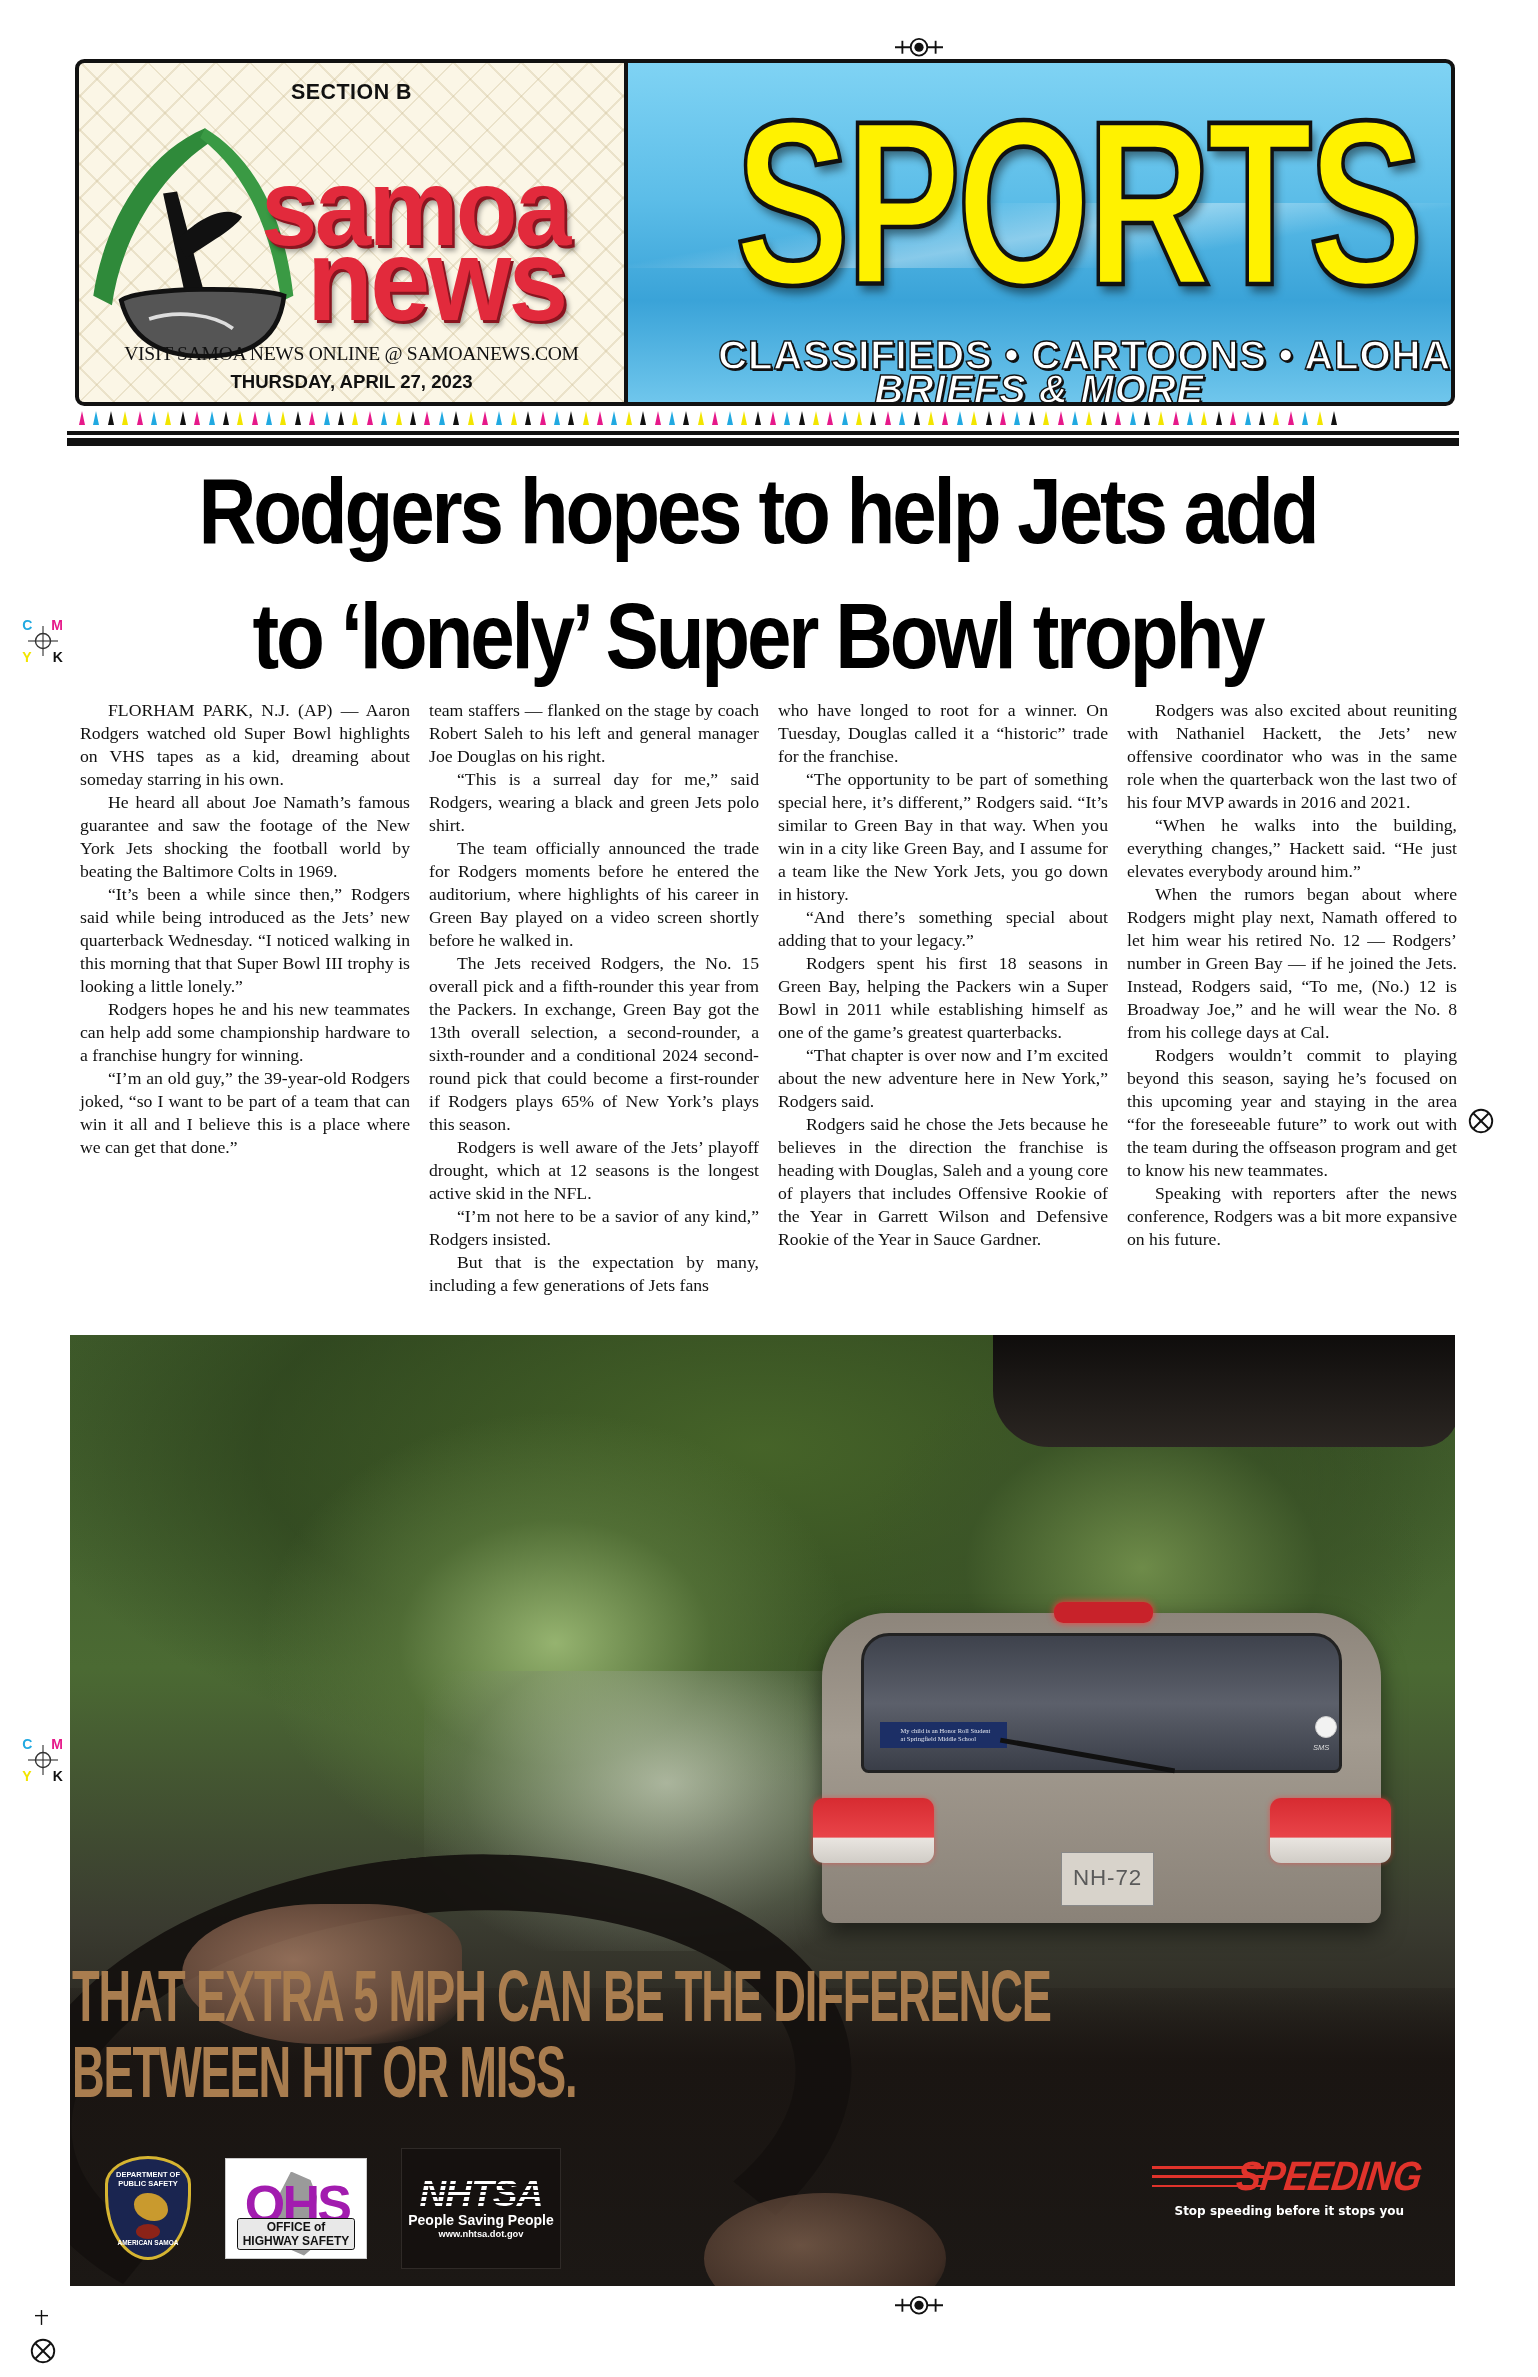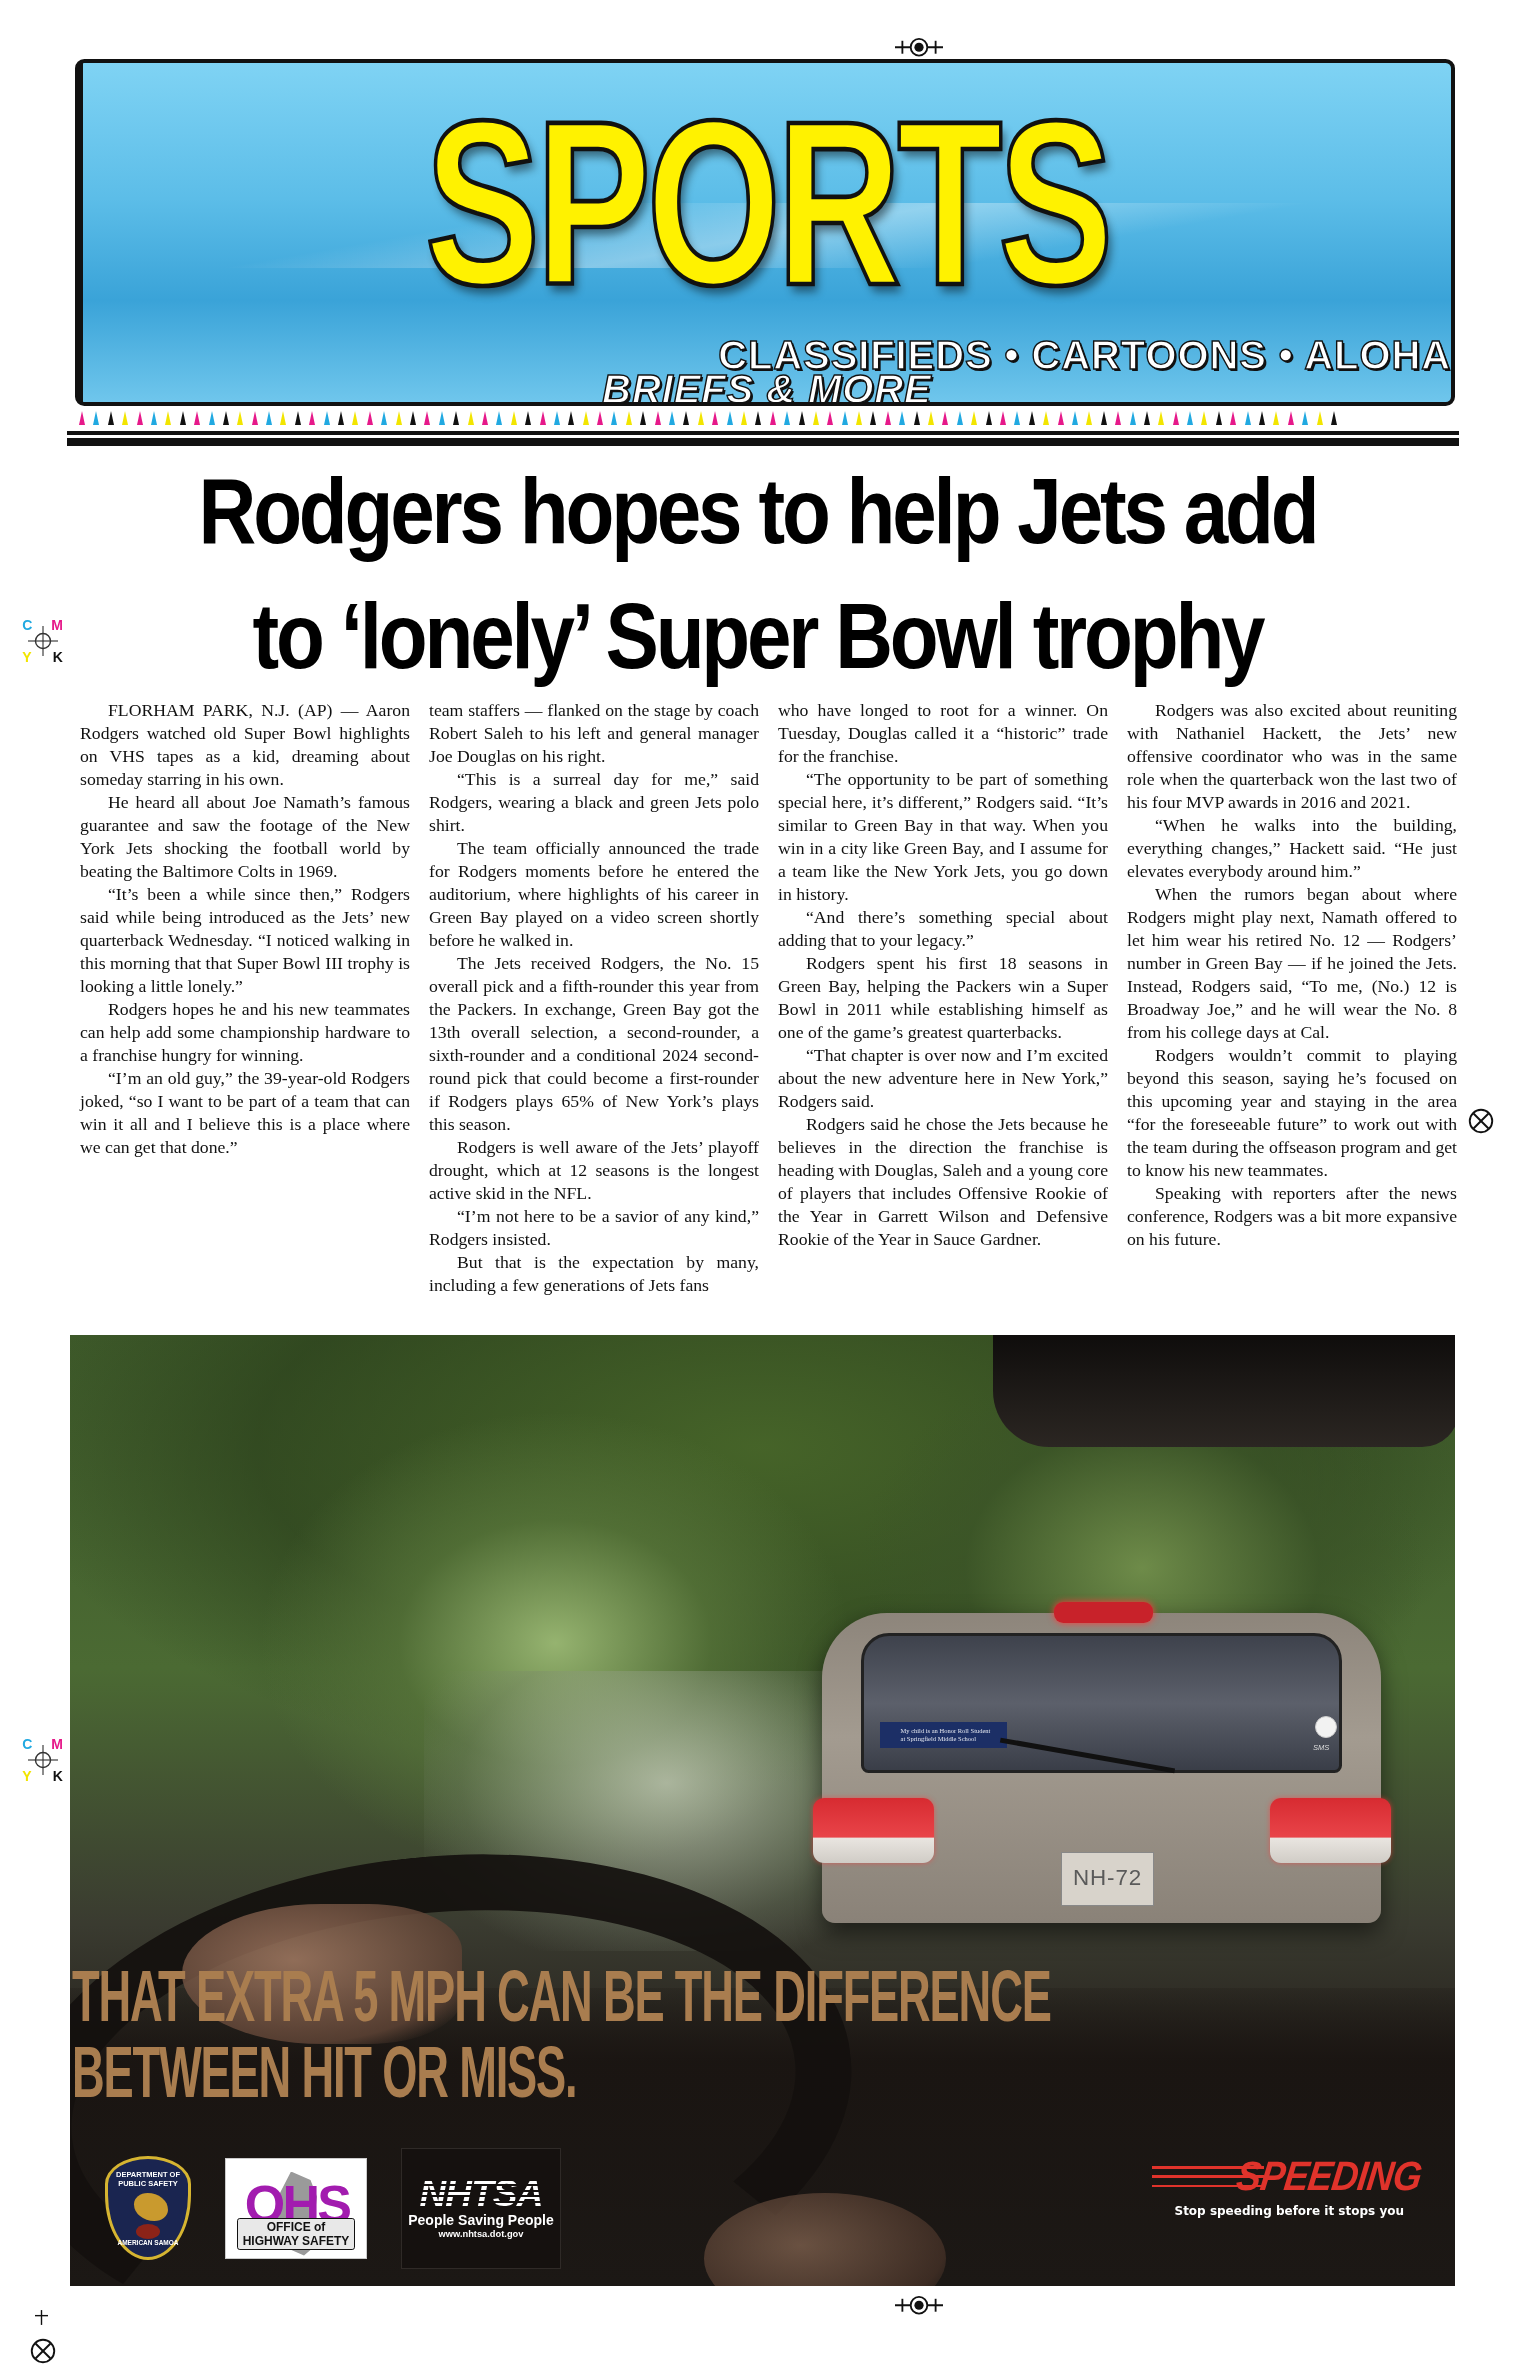--- a/index.html
+++ b/index.html
@@ -160,20 +160,35 @@
   <circle cx="16" cy="16" r="12" fill="none" stroke="#111" stroke-width="2"></circle>
   <line x1="8" y1="8" x2="24" y2="24" stroke="#111" stroke-width="2"></line>
   <line x1="24" y1="8" x2="8" y2="24" stroke="#111" stroke-width="2"></line>
 </svg>
 <svg style="position:absolute; left:35px; top:2310px;" width="13" height="15" viewBox="0 0 14 16">
   <line x1="7" y1="0" x2="7" y2="16" stroke="#111" stroke-width="1.5"></line>
   <line x1="0" y1="6" x2="14" y2="6" stroke="#111" stroke-width="1.5"></line>
 </svg>
 
 <div class="masthead">
+  <div class="mast-left">
+    <div class="section-label">SECTION B</div>
+    <svg class="logo-mark" viewBox="0 0 230 260">
+      <path d="M130 10 C 60 40, 20 120, 10 190 L 30 200 C 40 130, 80 60, 140 22 Z" fill="#2f8a3a"></path>
+      <path d="M130 10 C 180 40, 215 100, 225 190 L 212 196 C 200 110, 170 55, 125 20 Z" fill="#3a9a44"></path>
+      <path d="M85 80 L 100 78 L 130 190 L 110 195 Z" fill="#111"></path>
+      <path d="M100 130 C 120 110, 150 90, 170 105 C 160 120, 130 135, 110 150 Z" fill="#111"></path>
+      <path d="M40 195 C 60 180, 190 180, 215 190 C 210 235, 180 255, 130 255 C 80 255, 50 235, 40 195 Z" fill="#555" stroke="#111" stroke-width="5"></path>
+      <path d="M70 215 C 100 205, 140 210, 160 225" fill="none" stroke="#ddd" stroke-width="4"></path>
+    </svg>
+    <div class="logo-word samoa">samoa</div>
+    <div class="logo-word news">news</div>
+    <div class="visit-line">VISIT SAMOA NEWS ONLINE @ SAMOANEWS.COM</div>
+    <div class="date-line">THURSDAY, APRIL 27, 2023</div>
+  </div>
   <div class="mast-divider"></div>
   <div class="mast-right">
     <div class="sports-word">SPORTS</div>
     <div class="sub-line l1">CLASSIFIEDS • CARTOONS • ALOHA</div>
     <div class="sub-line l2">BRIEFS &amp; MORE</div>
   </div>
 </div>
 
 <div class="tri-strip" id="tri-strip">
     <span class="tri" style="border-bottom-color: rgb(230, 25, 138);"></span>

